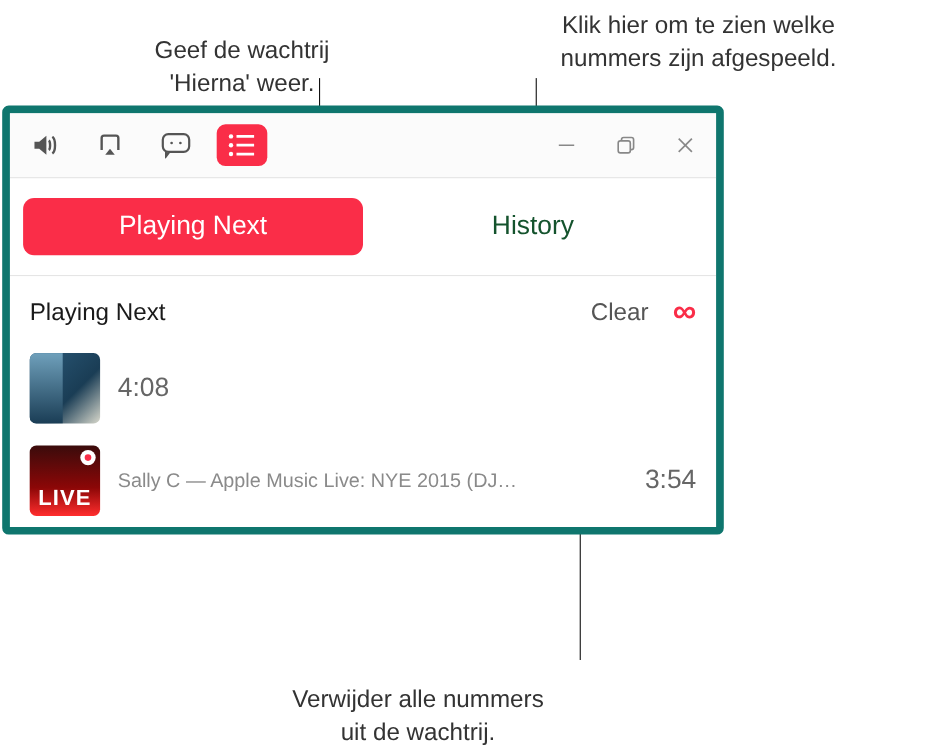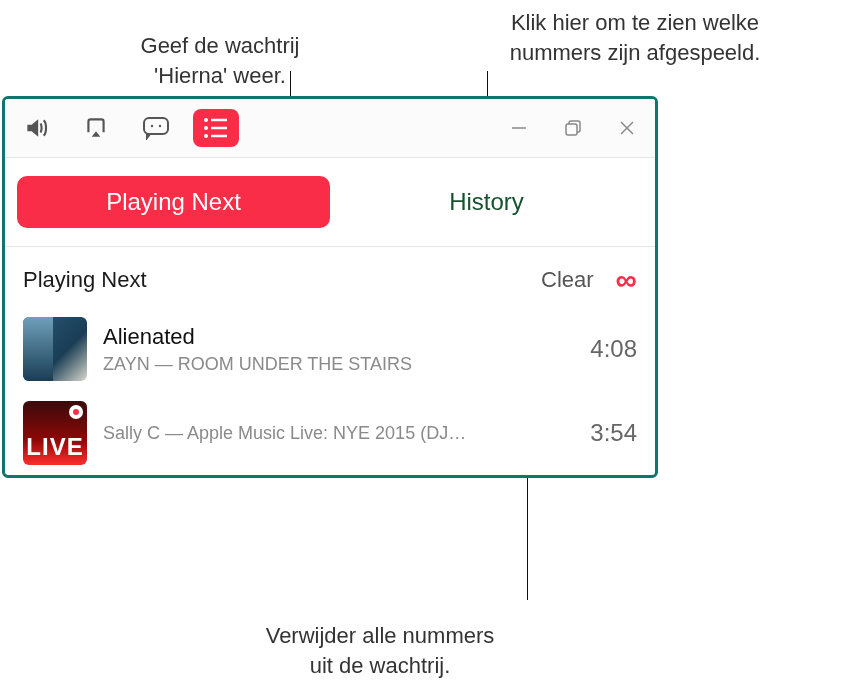--- a/index.html
+++ b/index.html
@@ -29,21 +29,21 @@
     width: 1px;
     background: #111;
   }
 
   
   .window {
     position: absolute;
     left: 2px;
     top: 96px;
     width: 656px;
-    border: 3px solid #0f766e;
+    border: 7px solid #0f766e;
     border-radius: 6px;
     overflow: hidden;
     background: #fff;
   }
 
   
   .toolbar {
     display: flex;
     align-items: center;
     justify-content: space-between;
@@ -155,21 +155,21 @@
   .art1::after{
     content:"";
     position:absolute; left:0; top:0; width:30px; height:64px;
     background: linear-gradient(180deg,#6fa0bb,#1a3d55);
   }
   .art2 {
     background: linear-gradient(180deg,#3a0b0b 0%, #8c0707 60%, #ff2d2d 100%);
     display:flex; align-items:flex-end; justify-content:center;
   }
   .art2 .live {
-    color:#fff; font-weight:900; font-size:24px; letter-spacing:1px;
+    color:#fff; font-weight:900; font-size:20px; letter-spacing:1px;
     padding-bottom:4px;
   }
   .art2::before{
     content:"";
     position:absolute; top:4px; right:4px; width:14px; height:14px;
     border-radius:50%; background:#fff;
   }
   .art2::after{
     content:"";
     position:absolute; top:8px; right:8px; width:6px; height:6px;
@@ -288,24 +288,20 @@
   <div class="queue-header">
     <div class="queue-header-left">Playing Next</div>
     <div class="queue-header-right">
       <div class="clear-link">Clear</div>
       <div class="infinity-btn">∞</div>
     </div>
   </div>
 
   <div class="track">
     <div class="art art1"></div>
-    <div class="track-info">
-      <div class="track-title">Alienated</div>
-      <div class="track-sub">ZAYN — ROOM UNDER THE STAIRS</div>
-    </div>
     <div class="track-time">4:08</div>
   </div>
 
   <div class="track">
     <div class="art art2">
       <span class="live">LIVE</span>
     </div>
     <div class="track-info">
       <div class="track-sub">Sally C — Apple Music Live: NYE 2015 (DJ…</div>
     </div>

